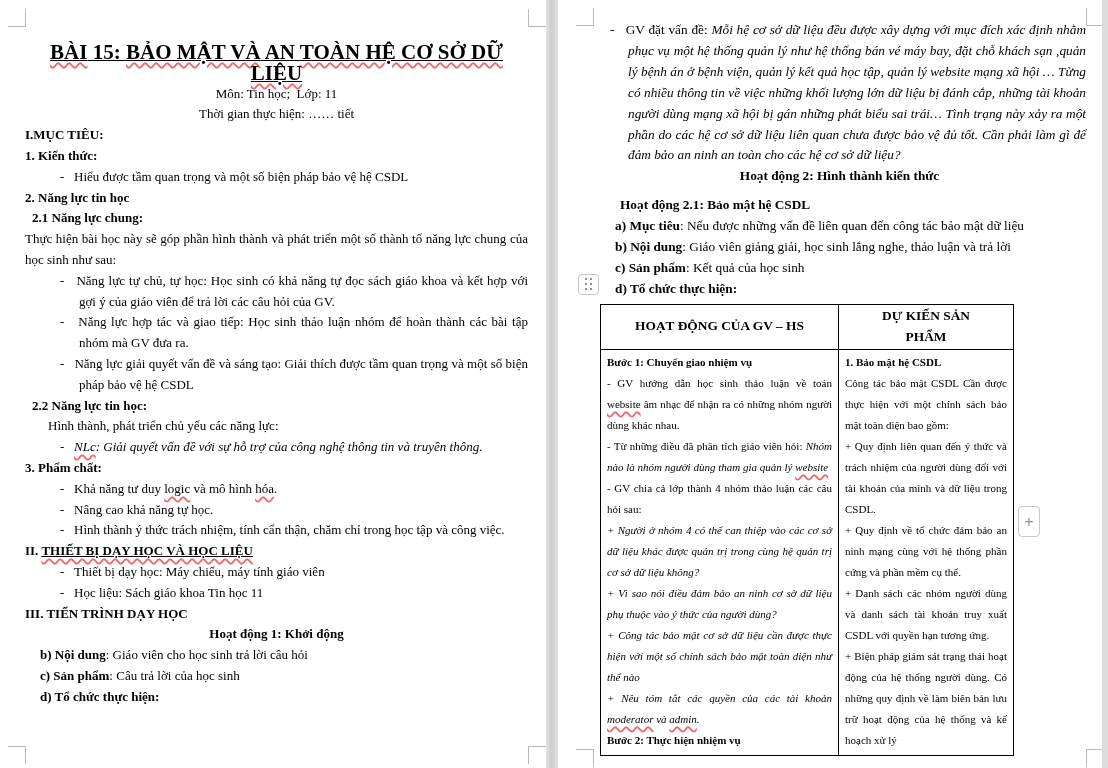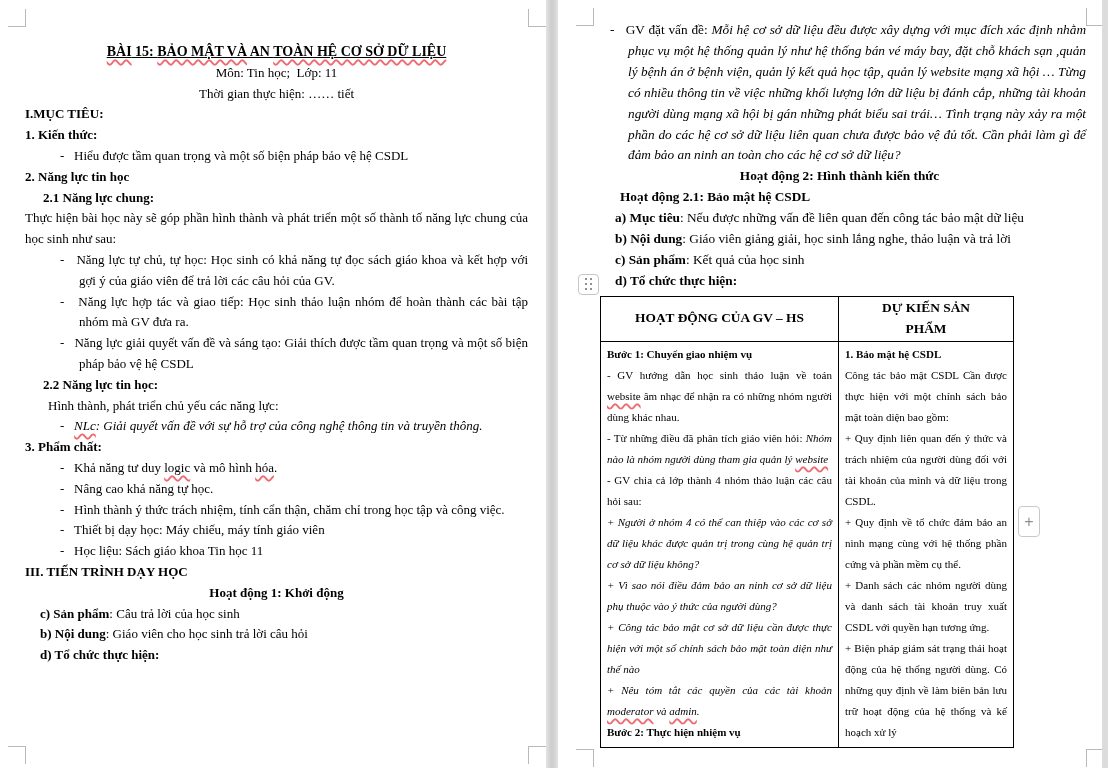--- a/index.html
+++ b/index.html
@@ -26,27 +26,27 @@
   .c1{position:absolute;left:25px;top:42px;width:503px;font-size:13px;line-height:20.8px;}
   .c2{position:absolute;left:35px;top:20px;width:493px;font-size:13.3px;line-height:20.9px;}
   .ln{margin:0;}
   .b{font-weight:bold;}
   .i{font-style:italic;}
   .u{text-decoration:underline;text-decoration-thickness:1px;}
   .sq{text-decoration-line:underline;text-decoration-style:wavy;
       text-decoration-color:#ef6a70;text-decoration-thickness:2px;text-underline-offset:3px;}
   .c{text-align:center;}
   .j{text-align:justify;}
-  .title{font-size:14px;}
+  .title{font-size:21px;}
   .c1 .li{padding-left:54px;text-indent:-19px;}
-  .c1 .ind1{margin-left:18px;}
+  .c1 .ind1{margin-left:7px;}
   .c1 .ind2{margin-left:23px;}
   .c1 .abc{margin-left:15px;}
   .c2 .li2{padding-left:35px;text-indent:-18px;}
-  .c2 .ind1{margin-left:27px;}
+  .c2 .ind1{margin-left:27px;margin-top:8px;}
   .c2 .abc{margin-left:22px;}
 
   
   table.activity{border-collapse:collapse;table-layout:fixed;width:413px;margin:4px 0 0 7px;}
   table.activity th,table.activity td{border:1.5px solid #000;}
   table.activity th{font-weight:bold;text-align:center;font-size:13.4px;padding:1px 21px;height:21px;}
   table.activity td{vertical-align:top;padding:2px 6px 4px 6px;}
   table.activity td .ln{font-size:11px;line-height:21px;}
   .col-gv{width:238px;}
   .col-sp{width:175px;}
@@ -86,26 +86,27 @@
         <p class="ln li j"><span>-&nbsp;&nbsp;&nbsp;Năng lực tự chủ, tự học: Học sinh có khả năng tự đọc sách giáo khoa và kết hợp với gợi ý của giáo viên để trả lời các câu hỏi của GV.</span></p>
         <p class="ln li j"><span>-&nbsp;&nbsp;&nbsp;Năng lực hợp tác và giao tiếp: Học sinh thảo luận nhóm để hoàn thành các bài tập nhóm mà GV đưa ra.</span></p>
         <p class="ln li j"><span>-&nbsp;&nbsp;&nbsp;Năng lực giải quyết vấn đề và sáng tạo: Giải thích được tầm quan trọng và một số biện pháp bảo vệ hệ CSDL</span></p>
         <p class="ln ind1"><span class="b">2.2 Năng lực tin học:</span></p>
         <p class="ln ind2"><span>Hình thành, phát triển chủ yếu các năng lực:</span></p>
         <p class="ln li"><span>-&nbsp;&nbsp;&nbsp;</span><span class="i"><span class="sq">NLc</span></span><span class="i">: Giải quyết vấn đề với sự hỗ trợ của công nghệ thông tin và truyền thông.</span></p>
         <p class="ln"><span class="b">3. Phẩm chất:</span></p>
         <p class="ln li"><span>-&nbsp;&nbsp;&nbsp;Khả năng tư duy </span><span><span class="sq">logic</span></span><span> và mô hình </span><span><span class="sq">hóa</span></span><span>.</span></p>
         <p class="ln li"><span>-&nbsp;&nbsp;&nbsp;Nâng cao khả năng tự học.</span></p>
         <p class="ln li j"><span>-&nbsp;&nbsp;&nbsp;Hình thành ý thức trách nhiệm, tính cẩn thận, chăm chỉ trong học tập và công việc.</span></p>
+        <p class="ln"><span class="b">II. </span><span class="b u"><span class="sq">THIẾT BỊ DẠY HỌC VÀ HỌC LIỆU</span></span></p>
         <p class="ln li"><span>-&nbsp;&nbsp;&nbsp;Thiết bị dạy học: Máy chiếu, máy tính giáo viên</span></p>
         <p class="ln li"><span>-&nbsp;&nbsp;&nbsp;Học liệu: Sách giáo khoa Tin học 11</span></p>
         <p class="ln"><span class="b">III. TIẾN TRÌNH DẠY HỌC</span></p>
         <p class="ln c"><span class="b">Hoạt động 1: Khởi động</span></p>
+        <p class="ln abc"><span class="b">b) Nội dung</span><span>: Giáo viên cho học sinh trả lời câu hỏi</span></p>
         <p class="ln abc"><span class="b">c) Sản phẩm</span><span>: Câu trả lời của học sinh</span></p>
-        <p class="ln abc"><span class="b">b) Nội dung</span><span>: Giáo viên cho học sinh trả lời câu hỏi</span></p>
         <p class="ln abc"><span class="b">d) Tổ chức thực hiện:</span></p>
       </div>
   </div>
 
   <div class="page-gap"></div>
 
   <div class="page page2">
     <div class="mark mk-tl" style="left:18px;top:8px;"></div>
     <div class="mark mk-tr" style="left:528px;top:8px;"></div>
     <div class="mark mk-bl" style="left:18px;top:749px;"></div>

